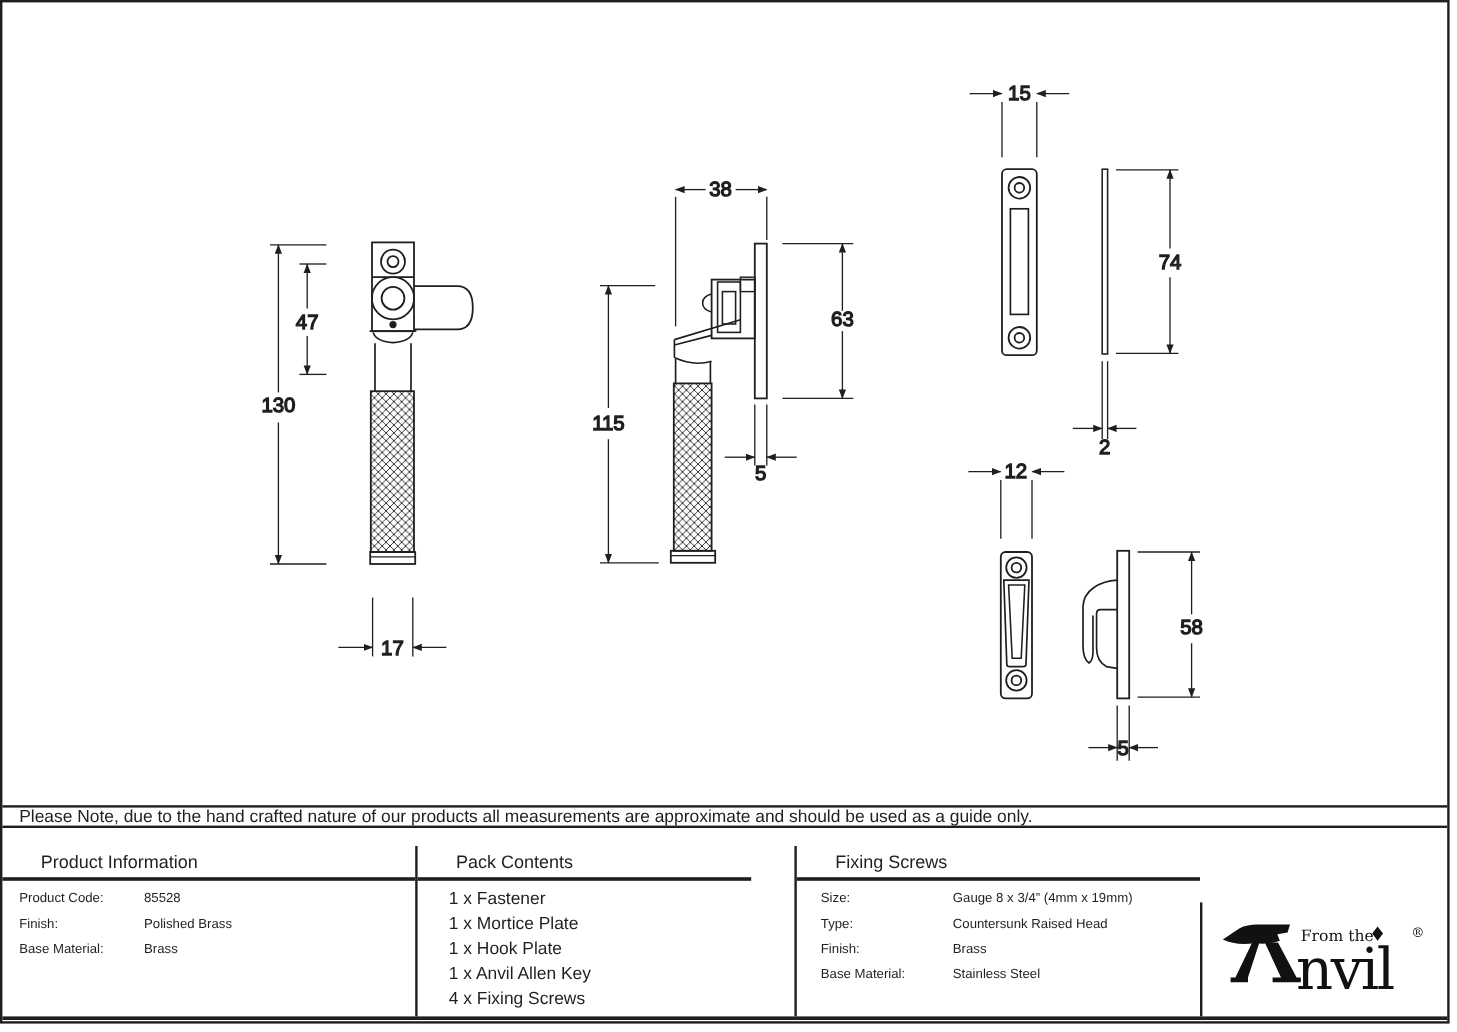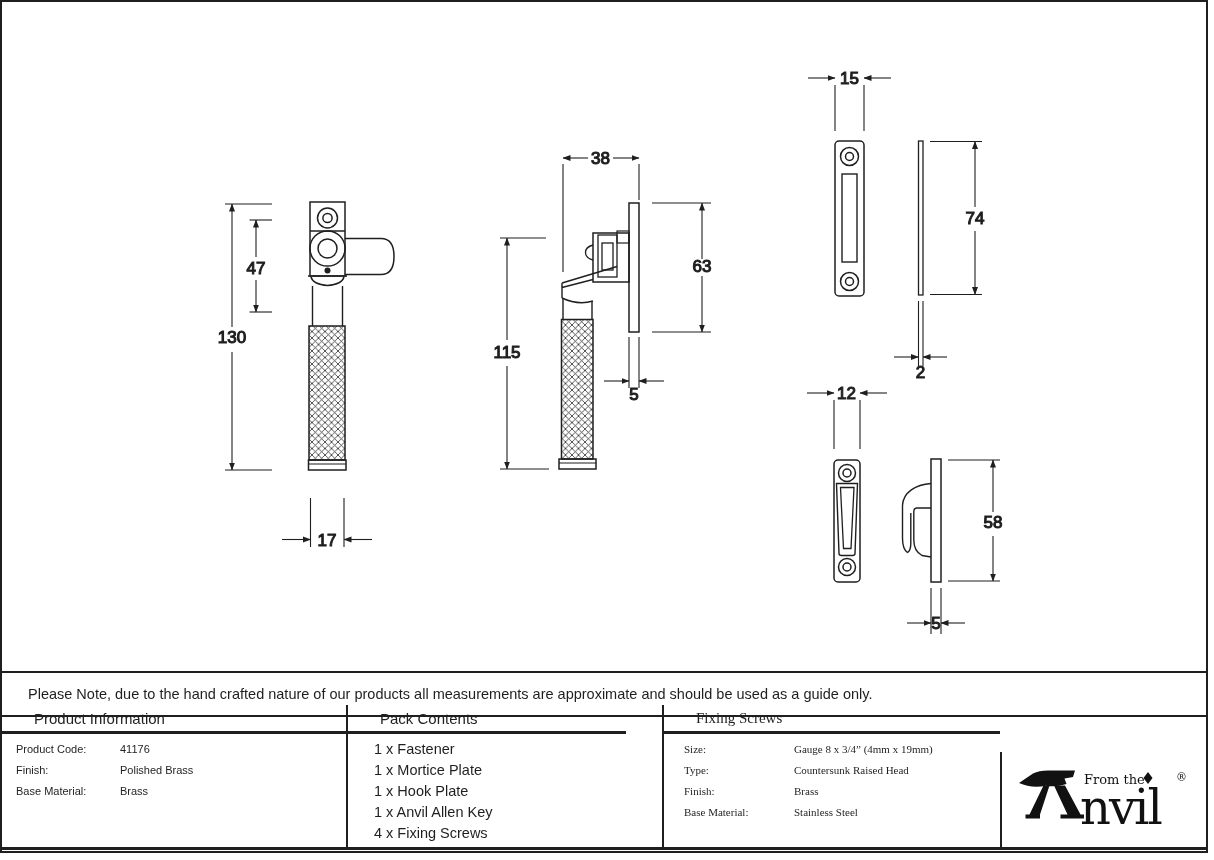--- a/index.html
+++ b/index.html
@@ -8,34 +8,34 @@
     font-family:"Liberation Sans",sans-serif;color:#1f1f1f;overflow:hidden;
   }
   .outer-frame{
     position:absolute;left:0;top:0;width:1208px;height:853px;
     border:2.5px solid #1f1f1f;box-sizing:border-box;
   }
   svg text.dim{
     font-family:"Liberation Sans",sans-serif;font-size:17px;fill:#1f1f1f;
   }
   .note-row{
-    position:absolute;left:2px;top:671px;width:1204px;height:46px;
+    position:absolute;left:2px;top:671px;width:1204px;height:19px;
     border-top:2px solid #1f1f1f;border-bottom:2px solid #1f1f1f;
-    box-sizing:border-box;display:flex;align-items:center;padding-left:26px;
+    box-sizing:border-box;display:flex;align-items:center;padding-left:14px;
     font-size:14.5px;
   }
   .tbl{
     position:absolute;left:2px;top:705px;width:1204px;height:145px;
     border-bottom:3px solid #1f1f1f;box-sizing:border-box;
   }
   .col{position:absolute;top:0;bottom:0;box-sizing:border-box;}
   .col-2,.col-3,.col-4{border-left:2px solid #1f1f1f;}
   .col-1{left:0;width:344px;}
   .col-2{left:344px;width:280px;}
-  .col-3{left:660px;width:338px;font-family:Liberation Serif, serif;}
+  .col-3{left:660px;width:338px;}
   .col-4{left:998px;width:206px;display:flex;align-items:center;justify-content:center;margin-top:47px;}
   .col-hdr{
     height:26px;border-bottom:3px solid #1f1f1f;display:flex;align-items:center;
     padding-left:32px;font-size:15px;box-sizing:content-box;
   }
   .col-body{padding-top:4px;}
   .trow{display:flex;align-items:center;height:21px;padding-left:14px;font-size:11px;}
   .col-3 .trow{padding-left:20px;}
   .lbl{flex:0 0 104px;}
   .col-3 .lbl{flex:0 0 110px;}
@@ -200,21 +200,21 @@
     <span>Please Note, due to the hand crafted nature of our products all measurements are approximate and should be used as a guide only.</span>
   </div>
 
   <div class="tbl">
 
     <div class="col col-1">
       <div class="col-hdr">Product Information</div>
       <div class="col-body">
         <div class="trow">
           <span class="lbl">Product Code:</span>
-          <span class="val">41176</span>
+          <span class="val">85528</span>
         </div>
         <div class="trow">
           <span class="lbl">Finish:</span>
           <span class="val">Polished Brass</span>
         </div>
         <div class="trow">
           <span class="lbl">Base Material:</span>
           <span class="val">Brass</span>
         </div>
       </div>

